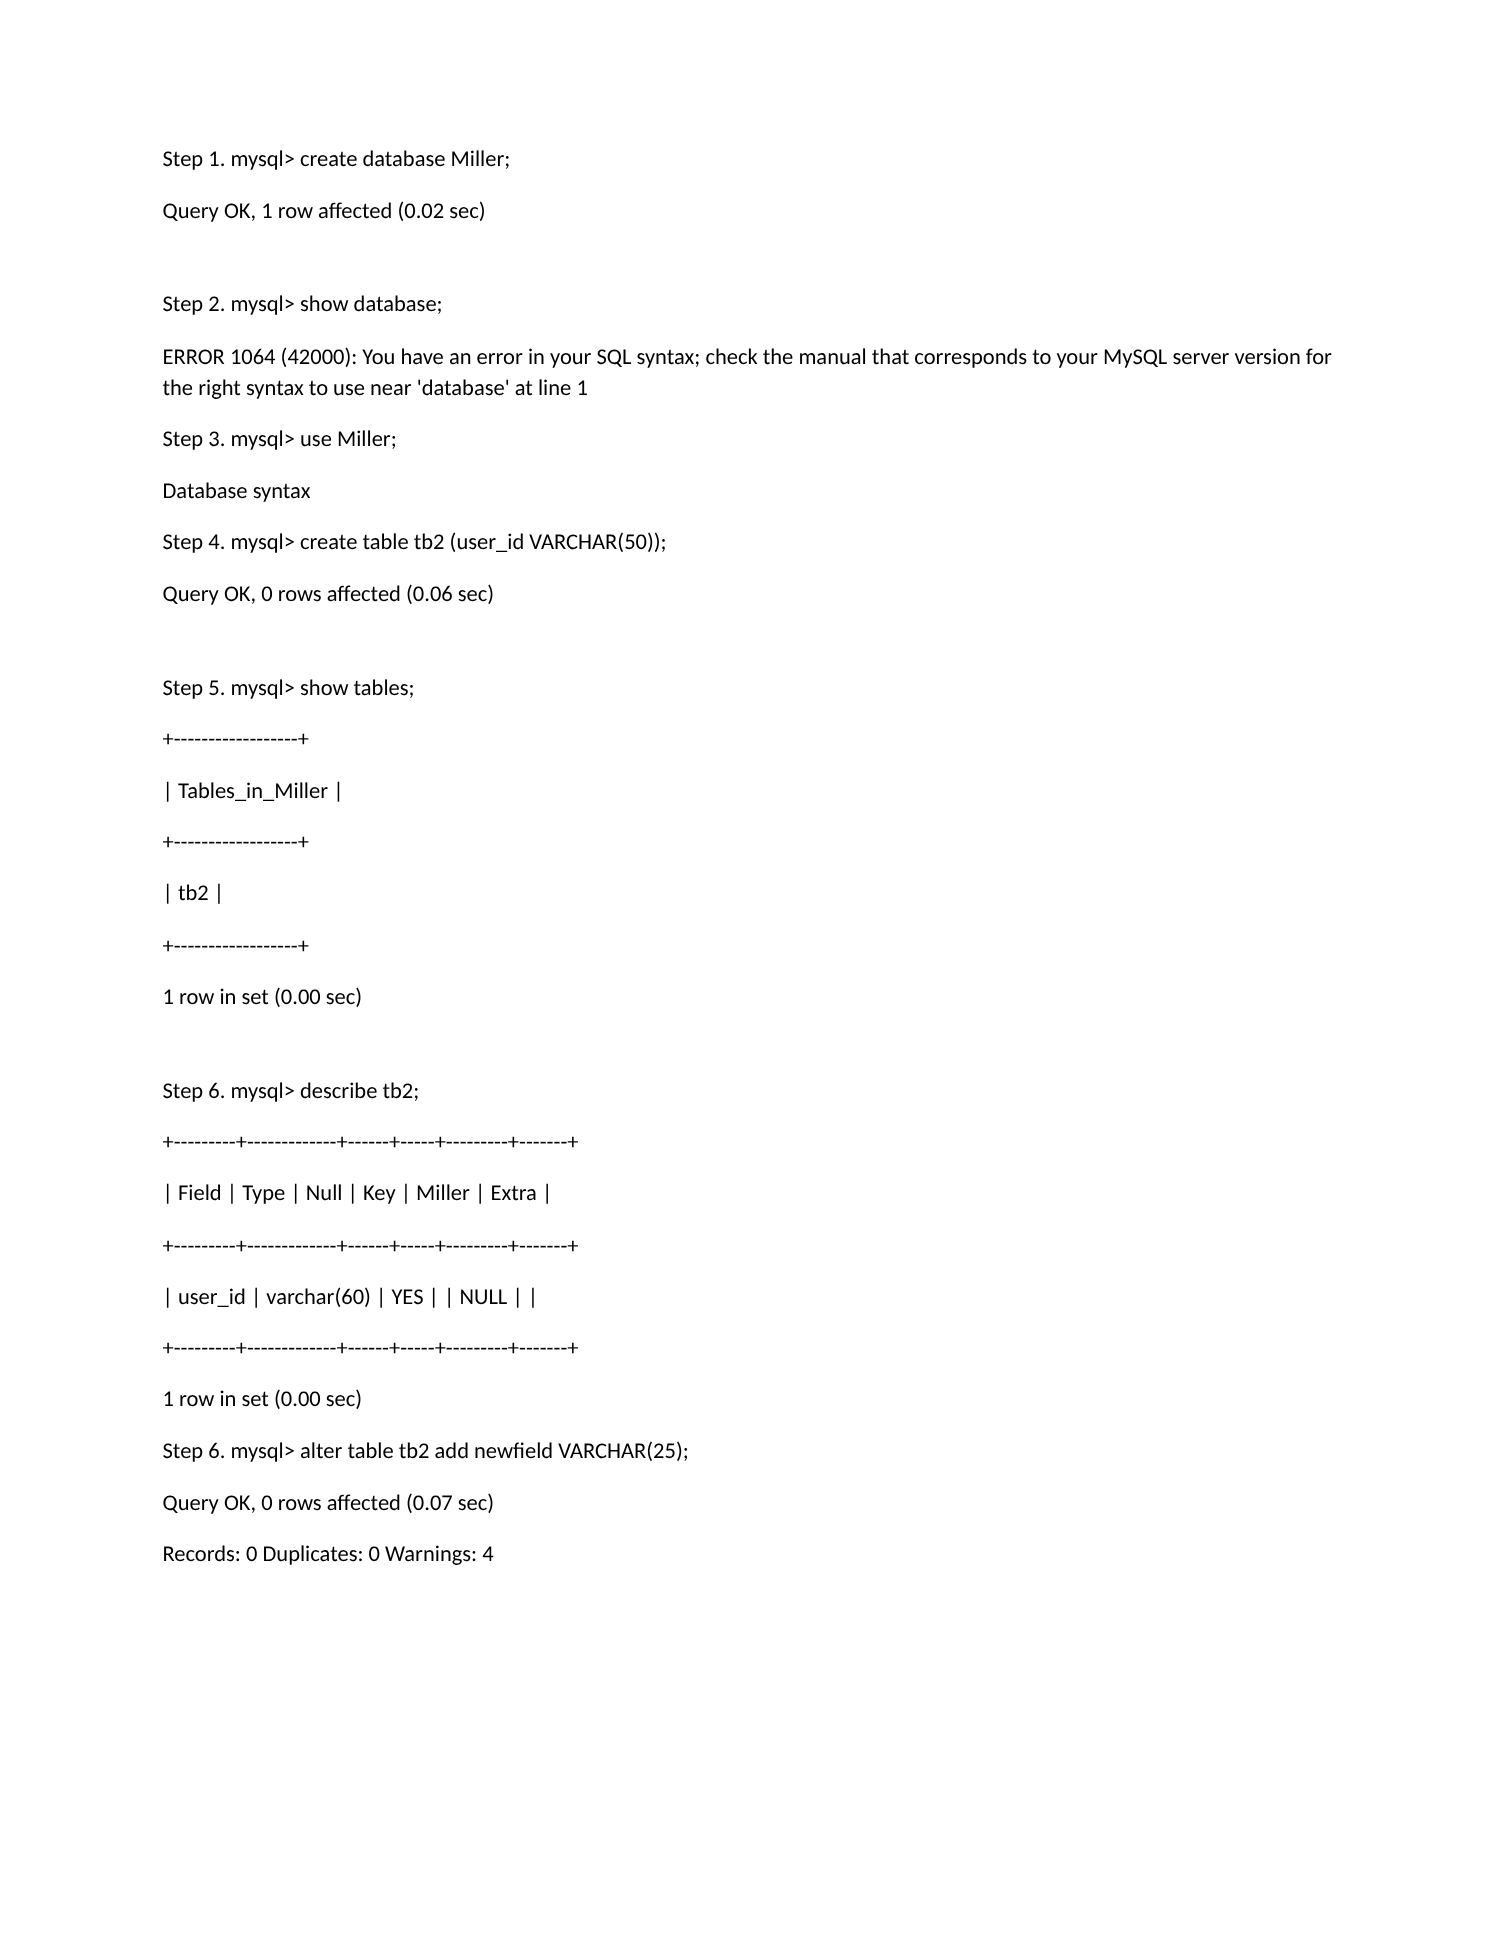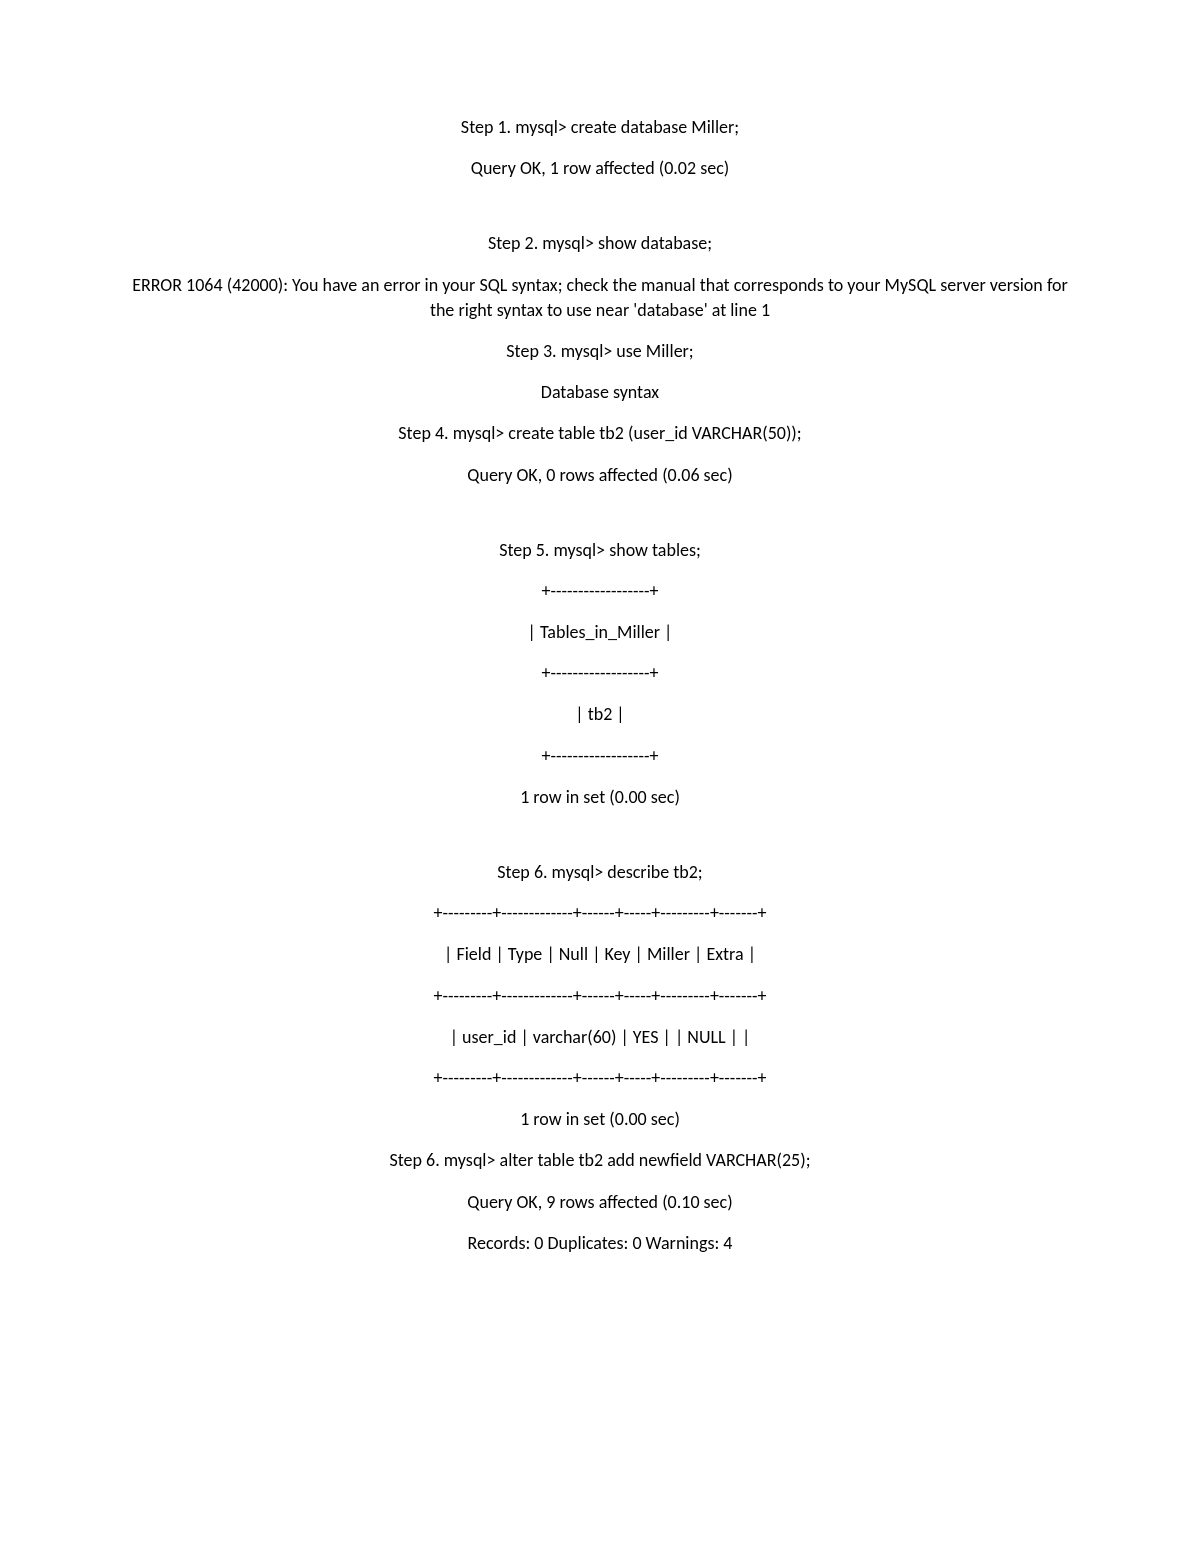--- a/index.html
+++ b/index.html
@@ -1,19 +1,18 @@
 <!DOCTYPE html>
 <html><head>
 <meta charset="utf-8">
 <style>
   * {
     margin: 0;
     padding: 0;
     box-sizing: border-box;
-    text-align: center;
   }
   body {
     background: #ffffff;
     font-family: Calibri, "Segoe UI", Arial, sans-serif;
     font-size: 18px;
     color: #000000;
     width: 1200px;
     height: 1553px;
     padding: 115px 130px 100px 130px;
     line-height: 1.4;
@@ -47,14 +46,14 @@
 <div class="line">1 row in set (0.00 sec)</div>
 <div class="gap"></div>
 <div class="line">Step 6. mysql&gt; describe tb2;</div>
 <div class="line">+---------+-------------+------+-----+---------+-------+</div>
 <div class="line">| Field   | Type        | Null | Key | Miller | Extra |</div>
 <div class="line">+---------+-------------+------+-----+---------+-------+</div>
 <div class="line">| user_id | varchar(60) | YES  |     | NULL    |       |</div>
 <div class="line">+---------+-------------+------+-----+---------+-------+</div>
 <div class="line">1 row in set (0.00 sec)</div>
 <div class="line">Step 6. mysql&gt; alter table tb2 add newfield VARCHAR(25);</div>
-<div class="line">Query OK, 9 rows affected (0.10 sec)</div>
+<div class="line">Query OK, 0 rows affected (0.07 sec)</div>
 <div class="line">Records: 0  Duplicates: 0  Warnings: 4</div>
 
 </body></html>

